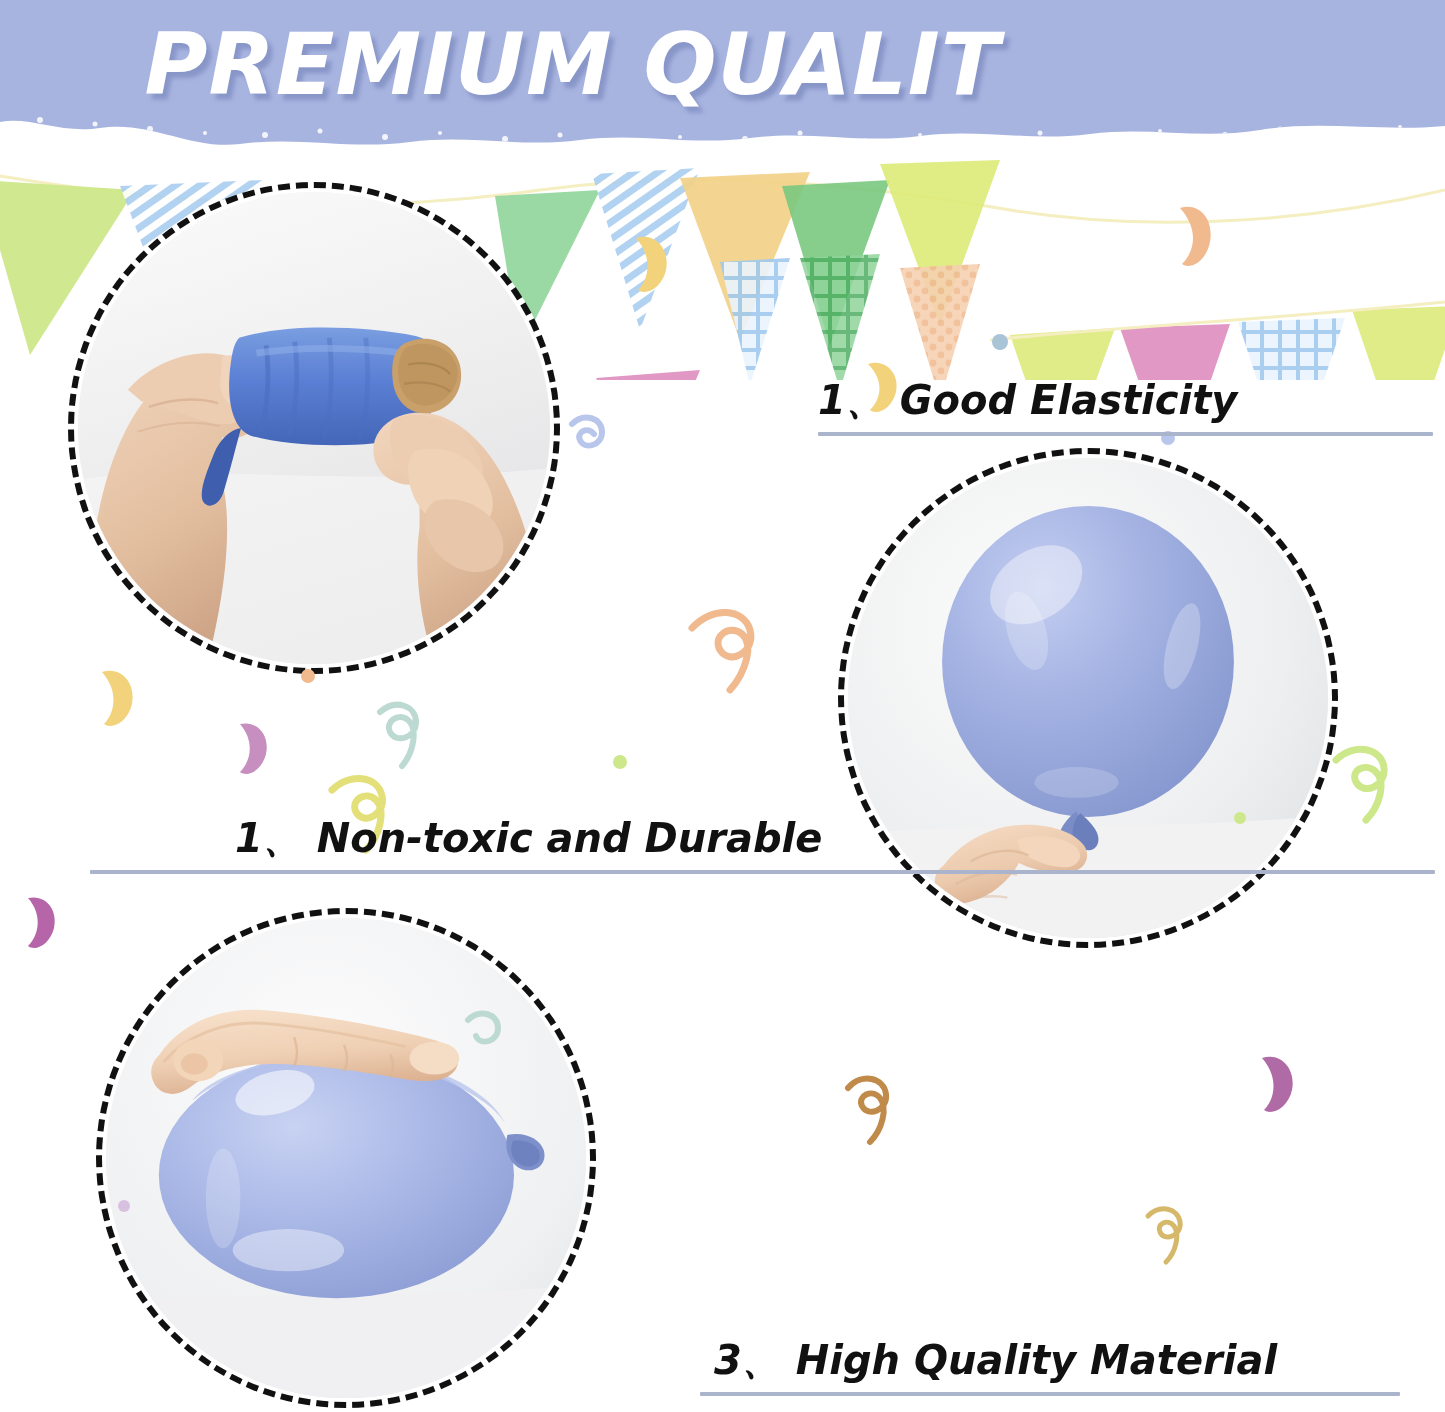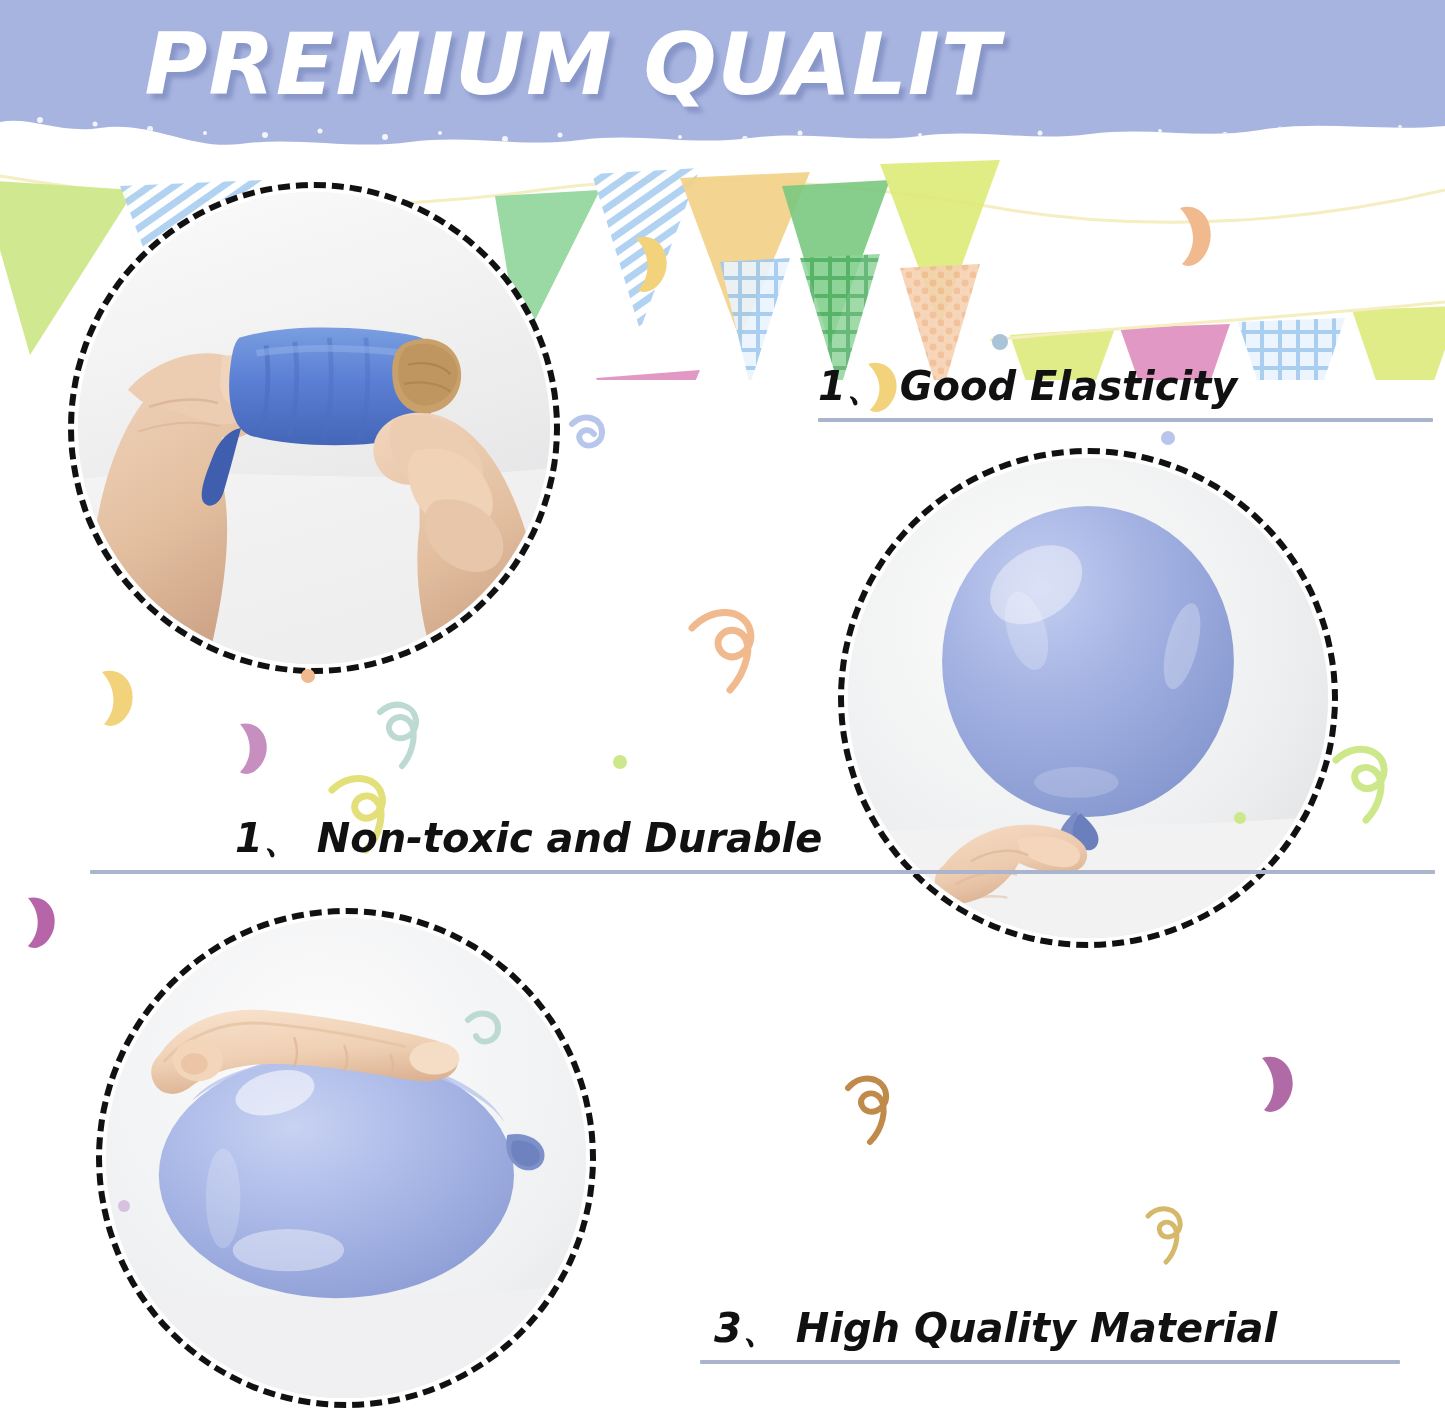--- a/index.html
+++ b/index.html
@@ -106,30 +106,30 @@
     white-space: nowrap;
     line-height: 1.1;
   }
   .feature-rule {
     height: 4px;
     background: #aab4cc;
     border-radius: 1px;
     margin-top: 10px;
   }
 
-  #feature-1 { left: 818px; top: 364px; width: 615px; }
+  #feature-1 { left: 818px; top: 378px; width: 615px; }
   #feature-1 .feature-text { padding-left: 0; }
   #feature-1 .feature-rule { width: 615px; }
 
   #feature-2 { left: 90px;  top: 816px; width: 1345px; }
   #feature-2 .feature-text { padding-left: 145px; }
   #feature-2 .feature-rule { width: 1345px; }
 
   #feature-3 { left: 700px; top: 1306px; width: 700px; }
-  #feature-3 .feature-text { padding-left: 14px; }
+  #feature-3 .feature-text { padding-left: 14px; margin-top: 32px; }
   #feature-3 .feature-rule { width: 700px; }
 </style>
 </head>
 <body>
 
 <div id="page">
 
   <div id="header-banner">
     <svg id="header-banner-bg" viewBox="0 0 1445 160" preserveAspectRatio="none">
       <defs>

